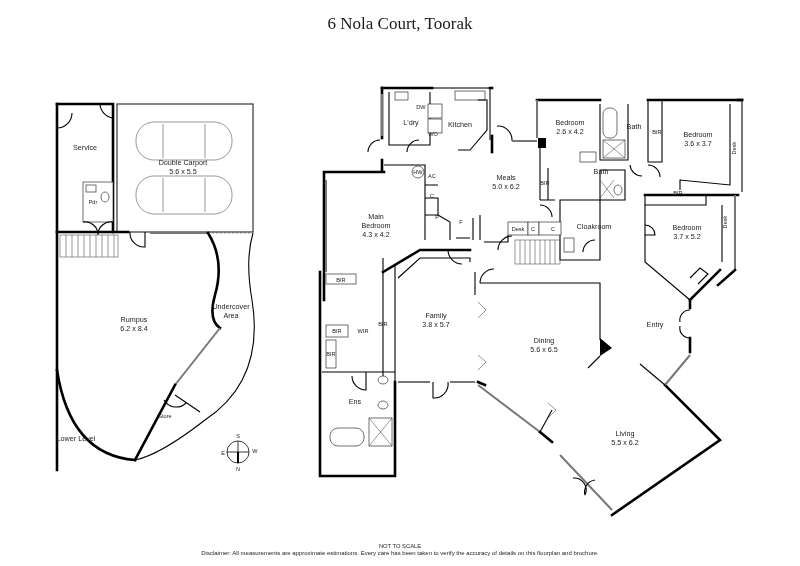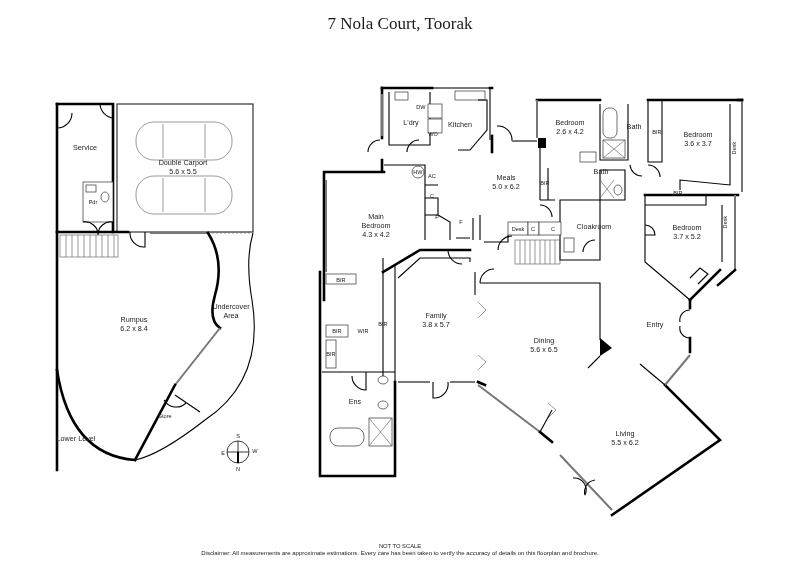--- a/index.html
+++ b/index.html
@@ -11,21 +11,21 @@
   .w{stroke:#000;stroke-width:2.6;fill:none;stroke-linecap:square;}
   .t{stroke:#000;stroke-width:1.1;fill:none;}
   .f{stroke:#555;stroke-width:0.6;fill:none;}
   .win{stroke:#777;stroke-width:2;fill:none;}
   .fix{stroke:#333;stroke-width:0.7;fill:#fff;}
   .footer{position:absolute;left:0;width:800px;text-align:center;font-size:6px;color:#222;}
 </style>
 </head>
 <body>
 
-<div class="title">7 Nola Court, Toorak</div>
+<div class="title">6 Nola Court, Toorak</div>
 
 <svg class="plan" width="800" height="566" viewBox="0 0 800 566">
 
   <g>
 
     <path class="w" d="M57 104 L113 104 L113 232"></path>
     <path class="w" d="M57 104 L57 470"></path>
     <path class="t" d="M100 104 A15 15 0 0 0 113 118"></path>
     <path class="t" d="M57 128 A15 15 0 0 0 72 113"></path>
 

